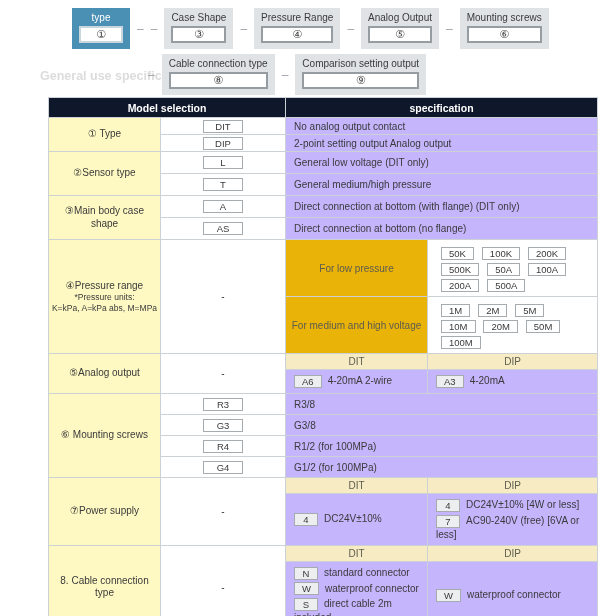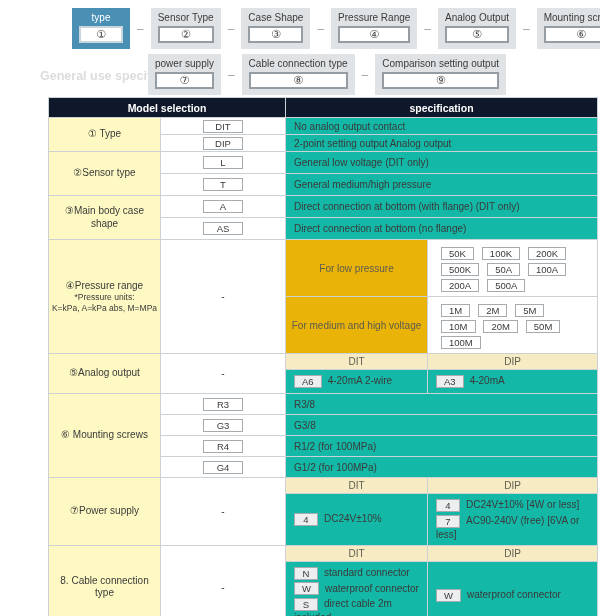--- a/index.html
+++ b/index.html
@@ -25,21 +25,21 @@
   .fc-dash { color:#9aa1a7; font-size:12px; }
 
   
   .tbl-wrap { position:absolute; top:97px; left:48px; z-index:1; }
   table { border-collapse:collapse; table-layout:fixed; width:549px; font-size:10.5px; }
   th, td { border:1px solid #ccd1d6; }
   th { background:#0f172a; color:#fff; font-size:10.5px; font-weight:bold; height:20px; }
   td.lc { background:#fef9c3; text-align:center; vertical-align:middle; font-size:10px;
           padding:2px 1px; line-height:1.25; }
   td.cc { background:#fff; text-align:center; vertical-align:middle; height:21px; }
-  td.sc { background:#14b8a6; padding:2px 2px 2px 8px; vertical-align:middle; font-size:10px; }
+  td.sc { background:#c4b5fd; padding:2px 2px 2px 8px; vertical-align:middle; font-size:10px; }
   td.yellow { background:#eab308; text-align:center; vertical-align:middle; font-size:10px; color:#5c5c50; }
   td.yh { background:#f7ebc3; text-align:center; height:16px; font-size:10px; color:#5c5c50; }
   tr.h17 td { height:17px; } tr.h22 td { height:22px; } tr.h21 td { height:21px; }
   .note { font-size:8.5px; color:#3a3a3a; }
   .cb { display:inline-block; border:1px solid #a6abb0; background:#fff; min-width:28px;
         padding:0 7px; height:13px; line-height:12px; font-size:9.5px; text-align:center;
         color:#3a3a3a; vertical-align:middle; }
   .cb.gray { background:#eceeef; min-width:24px; }
   .cc .cb { min-width:40px; }
   .code-area { padding:4px 0 4px 13px; vertical-align:middle; background:#fff; }
@@ -56,24 +56,20 @@
 <div class="page">
 
   <div class="watermark">General use specification</div>
 
   <div class="fc-row fc-row1">
     <div class="fc-box active">
       <div class="fc-label">type</div>
       <div class="fc-inner">①</div>
     </div>
     <span class="fc-dash">–</span>
-    <div class="fc-box">
-      <div class="fc-label">Sensor Type</div>
-      <div class="fc-inner">②</div>
-    </div>
     <span class="fc-dash">–</span>
     <div class="fc-box">
       <div class="fc-label">Case Shape</div>
       <div class="fc-inner">③</div>
     </div>
     <span class="fc-dash">–</span>
     <div class="fc-box">
       <div class="fc-label">Pressure Range</div>
       <div class="fc-inner">④</div>
     </div>
@@ -84,24 +80,20 @@
     </div>
     <span class="fc-dash">–</span>
     <div class="fc-box">
       <div class="fc-label">Mounting screws</div>
       <div class="fc-inner">⑥</div>
     </div>
 
   </div>
 
   <div class="fc-row fc-row2">
-    <div class="fc-box">
-      <div class="fc-label">power supply</div>
-      <div class="fc-inner">⑦</div>
-    </div>
     <span class="fc-dash">–</span>
     <div class="fc-box">
       <div class="fc-label">Cable connection type</div>
       <div class="fc-inner">⑧</div>
     </div>
     <span class="fc-dash">–</span>
     <div class="fc-box">
       <div class="fc-label">Comparison setting output</div>
       <div class="fc-inner">⑨</div>
     </div>

